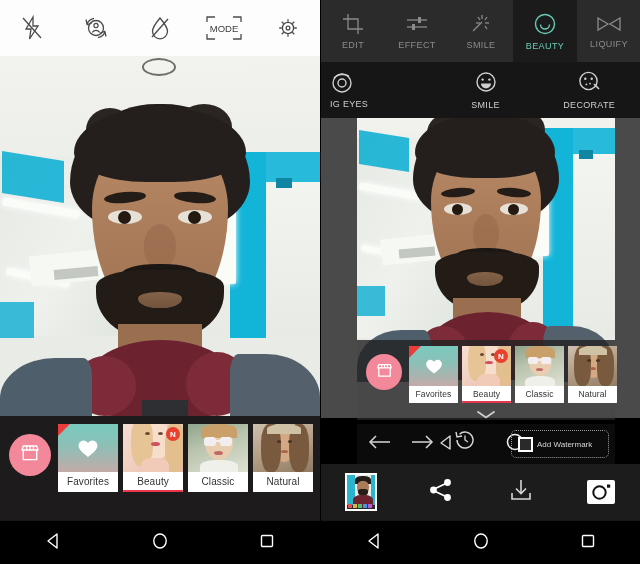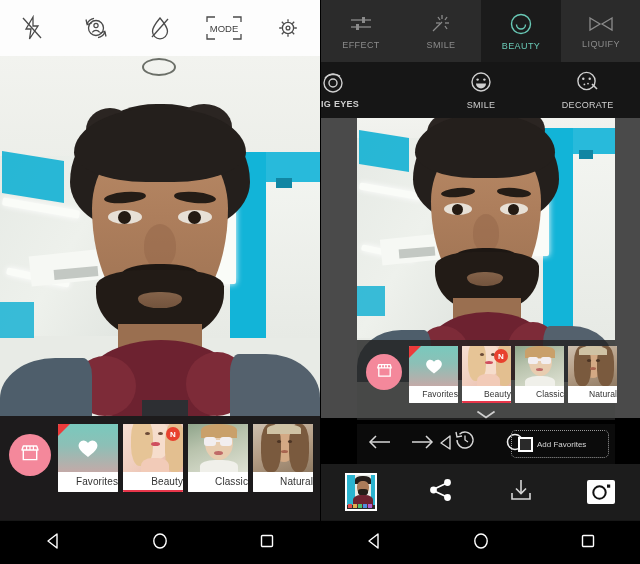--- a/index.html
+++ b/index.html
@@ -65,21 +65,21 @@
     background: #1d1b1c; z-index: 5;
   }
   .shop-btn {
     position:absolute; left: 9px; top: 18px; width: 42px; height: 42px; border-radius: 50%;
     background: #f4889b; display:flex; align-items:center; justify-content:center;
   }
   .filter-row { position:absolute; left: 58px; top: 8px; display:flex; gap: 5px; }
   .filter-card { position:relative; width: 60px; background: #fff; border-radius: 1px; overflow:hidden; }
   .filter-thumb { position:relative; width:60px; height: 48px; overflow:hidden; }
   .filter-label {
-    height: 20px; line-height: 20px; text-align:right; font-size: 10px; color:#333;
+    height: 20px; line-height: 20px; text-align:center; font-size: 10px; color:#333;
     background:#fff; letter-spacing:.1px;
   }
   .filter-card.selected .filter-label { border-bottom: 2px solid #e8364a; }
   .corner-flag {
     position:absolute; left:0; top:0; width:0; height:0;
     border-top: 12px solid #ec3b3b; border-right: 12px solid transparent;
   }
   .badge-n {
     position:absolute; right:3px; top:3px; width:14px; height:14px; border-radius:50%;
     background:#e8412e; color:#fff; font-size:8px; font-weight:bold;
@@ -101,21 +101,21 @@
   .ed-tab { flex:1; display:flex; flex-direction:column; align-items:center; justify-content:center;
      gap:3px; color:#8b8b8b; font-size:9px; letter-spacing:.4px; }
   .ed-tab.active { background:#1b1b1b; color:#69c9b6; }
   .ed-sub {
     position:absolute; top:62px; left:0; width:320px; height:56px;
     background:rgba(24,24,24,.9); display:flex; z-index:6;
   }
   .ed-sub-item { flex:1; display:flex; flex-direction:column; align-items:center; justify-content:center;
      gap:4px; color:#cfcfcf; font-size:9px; letter-spacing:.3px; }
   .ed-sub-item.active { color:#fff; font-size:11px; }
-  .ed-sub-item:first-child { align-items:flex-start; padding-left:0;font-weight:bold; }
+  .ed-sub-item:first-child { align-items:flex-start; padding-left:9px; }
 
   .ed-canvas {
     position:absolute; top:118px; left:0; width:320px; height:300px; background:#4a4a4a; overflow:hidden;
   }
   .ed-photo-box { position:absolute; left:36px; top:0; width:258px; height:300px; overflow:hidden; }
 
   .ed-filters {
     position:absolute; left:36px; top:340px; width:258px; height:80px;
     background: rgba(35,35,35,.82); z-index:7;
   }
@@ -372,20 +372,29 @@
         </span>
       </div>
     </div>
   </div>
 
   <div class="panel panel-right">
 
     <div class="ed-tabs">
       <div class="ed-tab">
         <span>
+          <svg width="22" height="22" viewBox="0 0 22 22">
+              <path d="M6 1 V16 H21" fill="none" stroke="#8b8b8b" stroke-width="1.3"></path>
+              <path d="M1 6 H16 V21" fill="none" stroke="#8b8b8b" stroke-width="1.3"></path>
+            </svg>
+        </span>
+        <span>EDIT</span>
+      </div>
+      <div class="ed-tab">
+        <span>
           <svg width="24" height="22" viewBox="0 0 24 22">
             <line x1="2" y1="7" x2="22" y2="7" stroke="#8b8b8b" stroke-width="1.3"></line>
             <line x1="2" y1="14" x2="22" y2="14" stroke="#8b8b8b" stroke-width="1.3"></line>
             <rect x="13" y="4" width="3" height="6" fill="#8b8b8b"></rect>
             <rect x="7" y="11" width="3" height="6" fill="#8b8b8b"></rect>
           </svg>
         </span>
         <span>EFFECT</span>
       </div>
       <div class="ed-tab">
@@ -616,21 +625,21 @@
       </div>
       <div class="hist-circle">
         <span>
           <svg width="20" height="20" viewBox="0 0 20 20">
               <circle cx="10" cy="10" r="7.5" fill="none" stroke="#ededed" stroke-width="1.6"></circle>
             </svg>
         </span>
       </div>
       <div class="watermark">
         <span class="wm-box"></span>
-        <span class="wm-label">Add Favorites</span>
+        <span class="wm-label">Add Watermark</span>
       </div>
     </div>
 
     <div class="ed-bottom">
       <div class="eb-slot">
         <div class="eb-thumb">
           <div class="eb-thumb-inner">
             <div class="fh" style="left:-2px;top:0;width:12px;height:30px;background:#2ab4d0;border-radius:0;"></div>
             <div class="fh" style="left:20px;top:0;width:12px;height:30px;background:#2ab4d0;border-radius:0;"></div>
             <div class="fh" style="left:8px;top:0;width:16px;height:32px;background:#e9ece7;border-radius:0;"></div>

